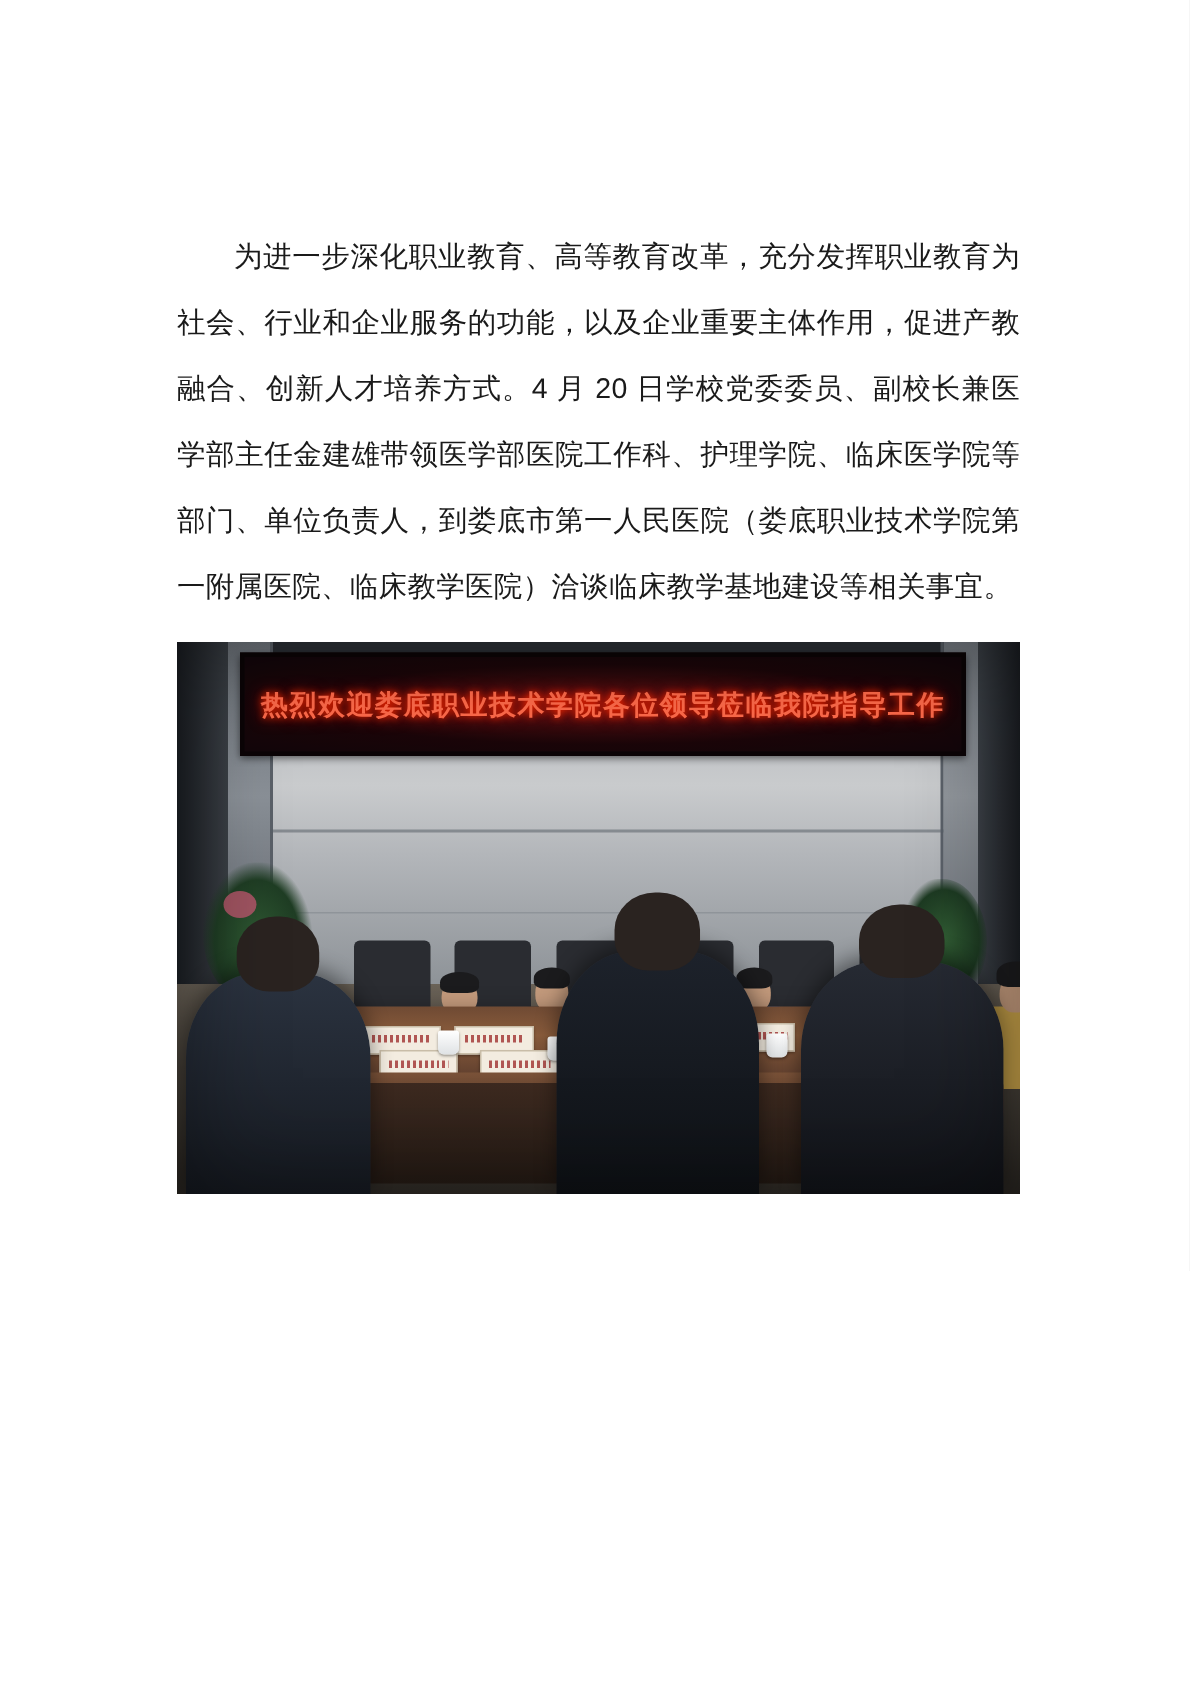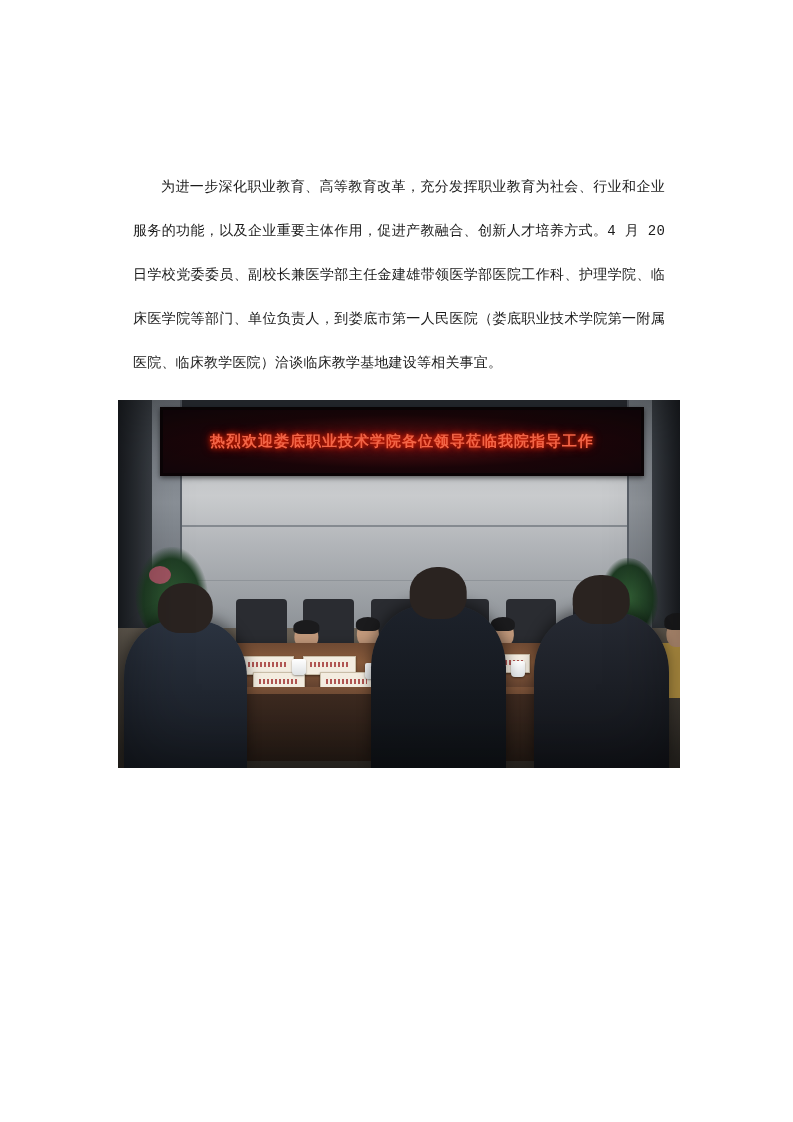--- a/index.html
+++ b/index.html
@@ -20,28 +20,28 @@
     box-sizing: border-box;
     overflow: hidden;
   }
   .content {
     position: absolute;
     left: 118px;
     top: 150px;
     width: 562px;
   }
   .para {
-    font-family: Liberation Mono, monospace;
-    font-size: 14px;
+    font-family: Liberation Sans, sans-serif;
+    font-size: 19px;
     line-height: 44px;
     color: #1a1a1a;
     text-align: justify;
     text-justify: inter-ideograph;
     letter-spacing: 0.2px;
-    margin: 15px;
+    margin: 0;
     text-indent: 2em;
   }
   .para + .photo-wrap {
     margin-top: 14px;
   }
   .photo-wrap {
     width: 562px;
   }
   
   .photo {
@@ -98,21 +98,21 @@
   }
   .banner-glow {
     position: absolute;
     left: 0; top: 0; right: 0; bottom: 0;
     background: radial-gradient(ellipse at 50% 50%, rgba(255,40,40,0.32) 0%, rgba(90,0,0,0.12) 60%, rgba(0,0,0,0) 100%);
   }
   .banner-text {
     position: relative;
     font-family: "Liberation Sans", "DejaVu Sans", sans-serif;
     font-weight: bold;
-    font-size: 15px;
+    font-size: 18px;
     letter-spacing: 1px;
     color: #ff6a4a;
     text-shadow: 0 0 5px #ff2a00, 0 0 10px #c81000;
     white-space: nowrap;
   }
   
   .ceiling {
     position: absolute;
     left: 0; top: 0; right: 0; height: 2.5%;
     background: #2b2f35;

